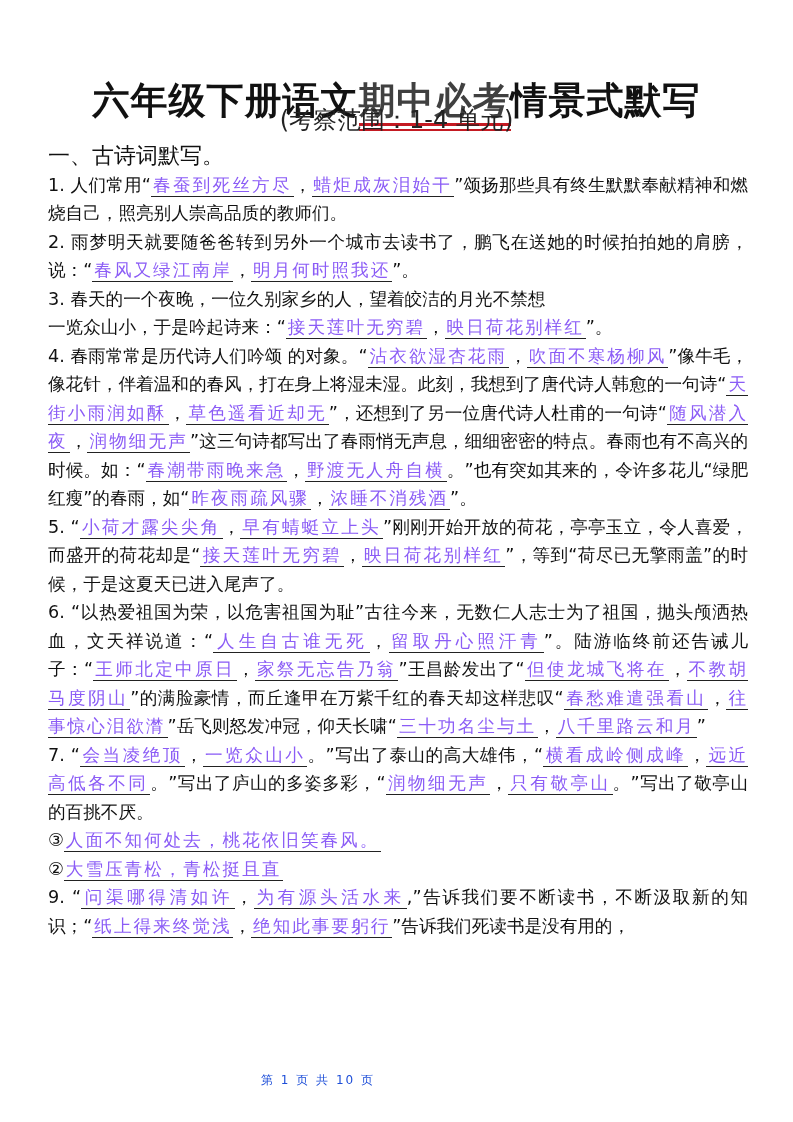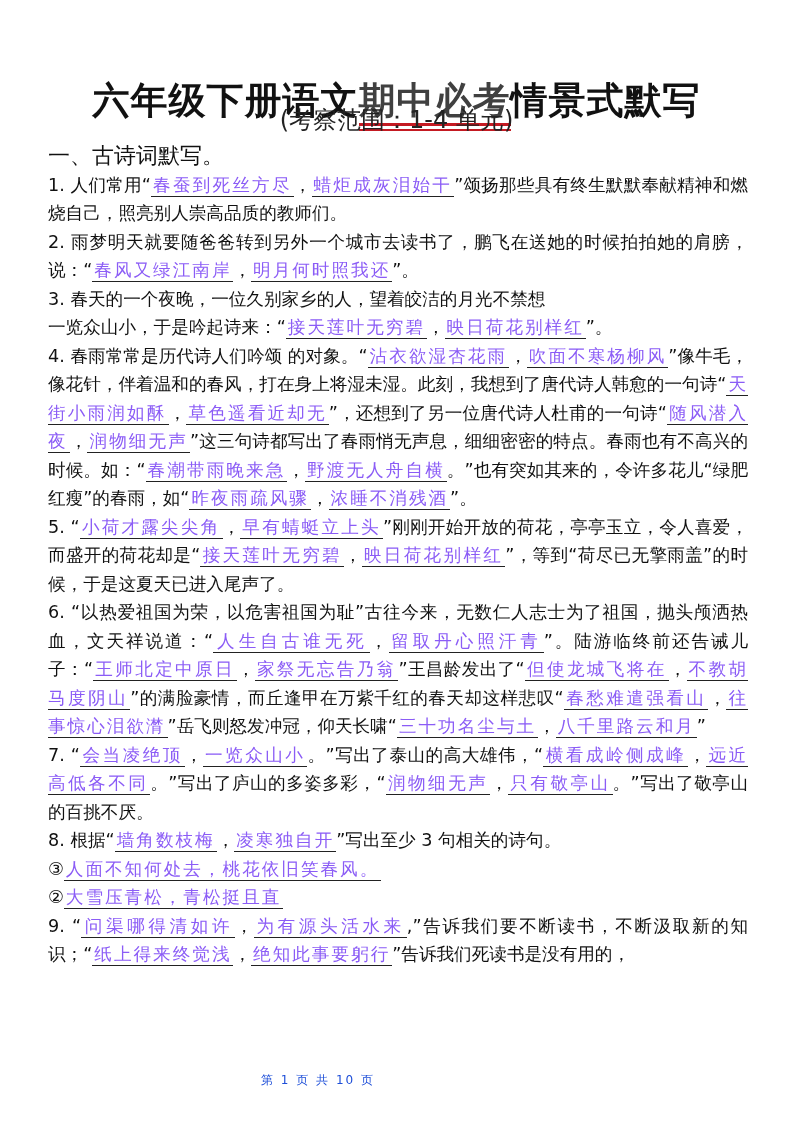--- a/index.html
+++ b/index.html
@@ -50,20 +50,19 @@
 <div class="content">
   <p class="section-heading">一、古诗词默写。</p>
   <div id="items">
       <p class="para"><span>1. 人们常用“</span><span class="ans">春蚕到死丝方尽</span><span>，</span><span class="ans">蜡炬成灰泪始干</span><span>”颂扬那些具有终生默默奉献精神和燃烧自己，照亮别人崇高品质的教师们。</span></p>
       <p class="para"><span>2. 雨梦明天就要随爸爸转到另外一个城市去读书了，鹏飞在送她的时候拍拍她的肩膀，说：“</span><span class="ans">春风又绿江南岸</span><span>，</span><span class="ans">明月何时照我还</span><span>”。</span></p>
       <p class="para"><span>3. 春天的一个夜晚，一位久别家乡的人，望着皎洁的月光不禁想</span><br><span>一览众山小，于是吟起诗来：“</span><span class="ans">接天莲叶无穷碧</span><span>，</span><span class="ans">映日荷花别样红</span><span>”。</span></p>
       <p class="para"><span>4. 春雨常常是历代诗人们吟颂 的对象。“</span><span class="ans">沾衣欲湿杏花雨</span><span>，</span><span class="ans">吹面不寒杨柳风</span><span>”像牛毛，像花针，伴着温和的春风，打在身上将湿未湿。此刻，我想到了唐代诗人韩愈的一句诗“</span><span class="ans">天街小雨润如酥</span><span>，</span><span class="ans">草色遥看近却无</span><span>”，还想到了另一位唐代诗人杜甫的一句诗“</span><span class="ans">随风潜入夜</span><span>，</span><span class="ans">润物细无声</span><span>”这三句诗都写出了春雨悄无声息，细细密密的特点。春雨也有不高兴的时候。如：“</span><span class="ans">春潮带雨晚来急</span><span>，</span><span class="ans">野渡无人舟自横</span><span>。”也有突如其来的，令许多花儿“绿肥红瘦”的春雨，如“</span><span class="ans">昨夜雨疏风骤</span><span>，</span><span class="ans">浓睡不消残酒</span><span>”。</span></p>
       <p class="para"><span>5. “</span><span class="ans">小荷才露尖尖角</span><span>，</span><span class="ans">早有蜻蜓立上头</span><span>”刚刚开始开放的荷花，亭亭玉立，令人喜爱，而盛开的荷花却是“</span><span class="ans">接天莲叶无穷碧</span><span>，</span><span class="ans">映日荷花别样红</span><span>”，等到“荷尽已无擎雨盖”的时候，于是这夏天已进入尾声了。</span></p>
       <p class="para"><span>6. “以热爱祖国为荣，以危害祖国为耻”古往今来，无数仁人志士为了祖国，抛头颅洒热血，文天祥说道：“</span><span class="ans">人生自古谁无死</span><span>，</span><span class="ans">留取丹心照汗青</span><span>”。陆游临终前还告诫儿子：“</span><span class="ans">王师北定中原日</span><span>，</span><span class="ans">家祭无忘告乃翁</span><span>”王昌龄发出了“</span><span class="ans">但使龙城飞将在</span><span>，</span><span class="ans">不教胡马度阴山</span><span>”的满脸豪情，而丘逢甲在万紫千红的春天却这样悲叹“</span><span class="ans">春愁难遣强看山</span><span>，</span><span class="ans">往事惊心泪欲潸</span><span>”岳飞则怒发冲冠，仰天长啸“</span><span class="ans">三十功名尘与土</span><span>，</span><span class="ans">八千里路云和月</span><span>”</span></p>
       <p class="para"><span>7. “</span><span class="ans">会当凌绝顶</span><span>，</span><span class="ans">一览众山小</span><span>。”写出了泰山的高大雄伟，“</span><span class="ans">横看成岭侧成峰</span><span>，</span><span class="ans">远近高低各不同</span><span>。”写出了庐山的多姿多彩，“</span><span class="ans">润物细无声</span><span>，</span><span class="ans">只有敬亭山</span><span>。”写出了敬亭山的百挑不厌。</span></p>
-      <p class="para"><span>8. 根据“</span><span class="ans">墙角数枝梅</span><span>，</span><span class="ans">凌寒独自开</span><span>”写出至少 3 句相关的诗句。</span></p>
       <p class="para"><span class="circ">③</span><span class="ans">人面不知何处去，桃花依旧笑春风。</span></p>
       <p class="para"><span class="circ">②</span><span class="ans">大雪压青松，青松挺且直</span></p>
       <p class="para"><span>9. “</span><span class="ans">问渠哪得清如许</span><span>，</span><span class="ans">为有源头活水来</span><span>,”告诉我们要不断读书，不断汲取新的知识；“</span><span class="ans">纸上得来终觉浅</span><span>，</span><span class="ans">绝知此事要躬行</span><span>”告诉我们死读书是没有用的，</span></p>
     </div>
 </div>
 
 <div class="footer">第 1 页 共 10 页</div>
 
 </body></html>

